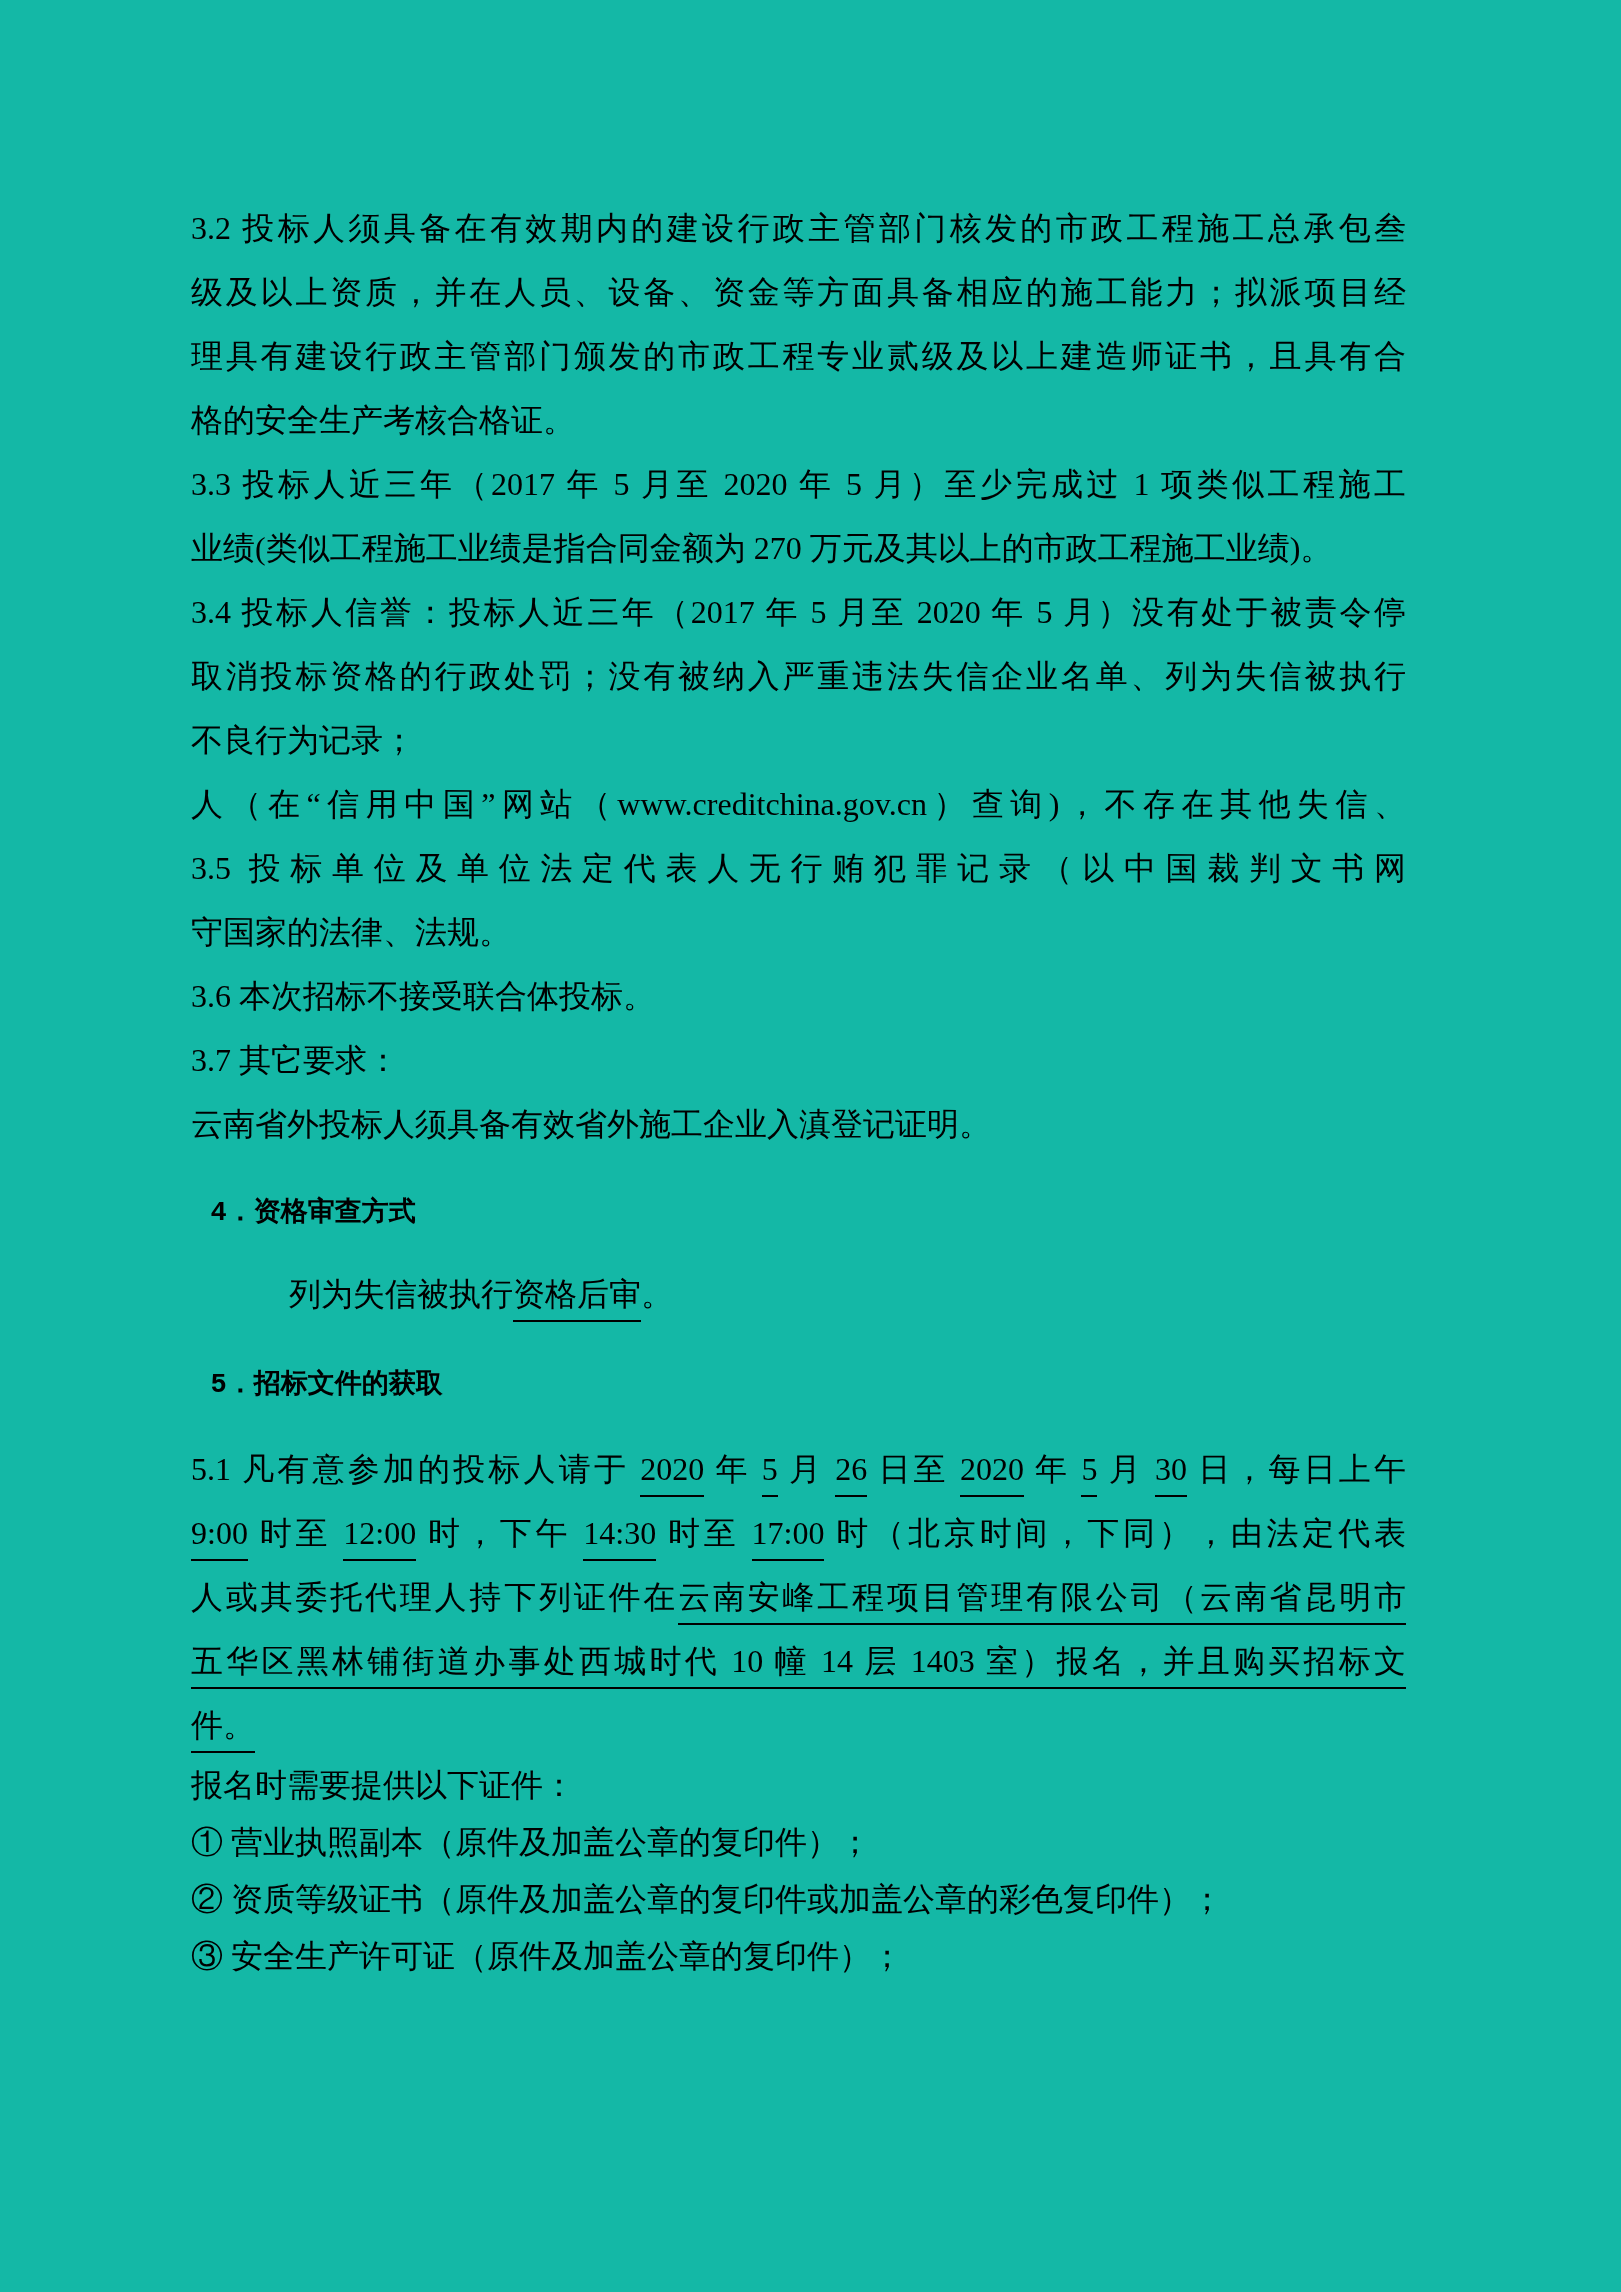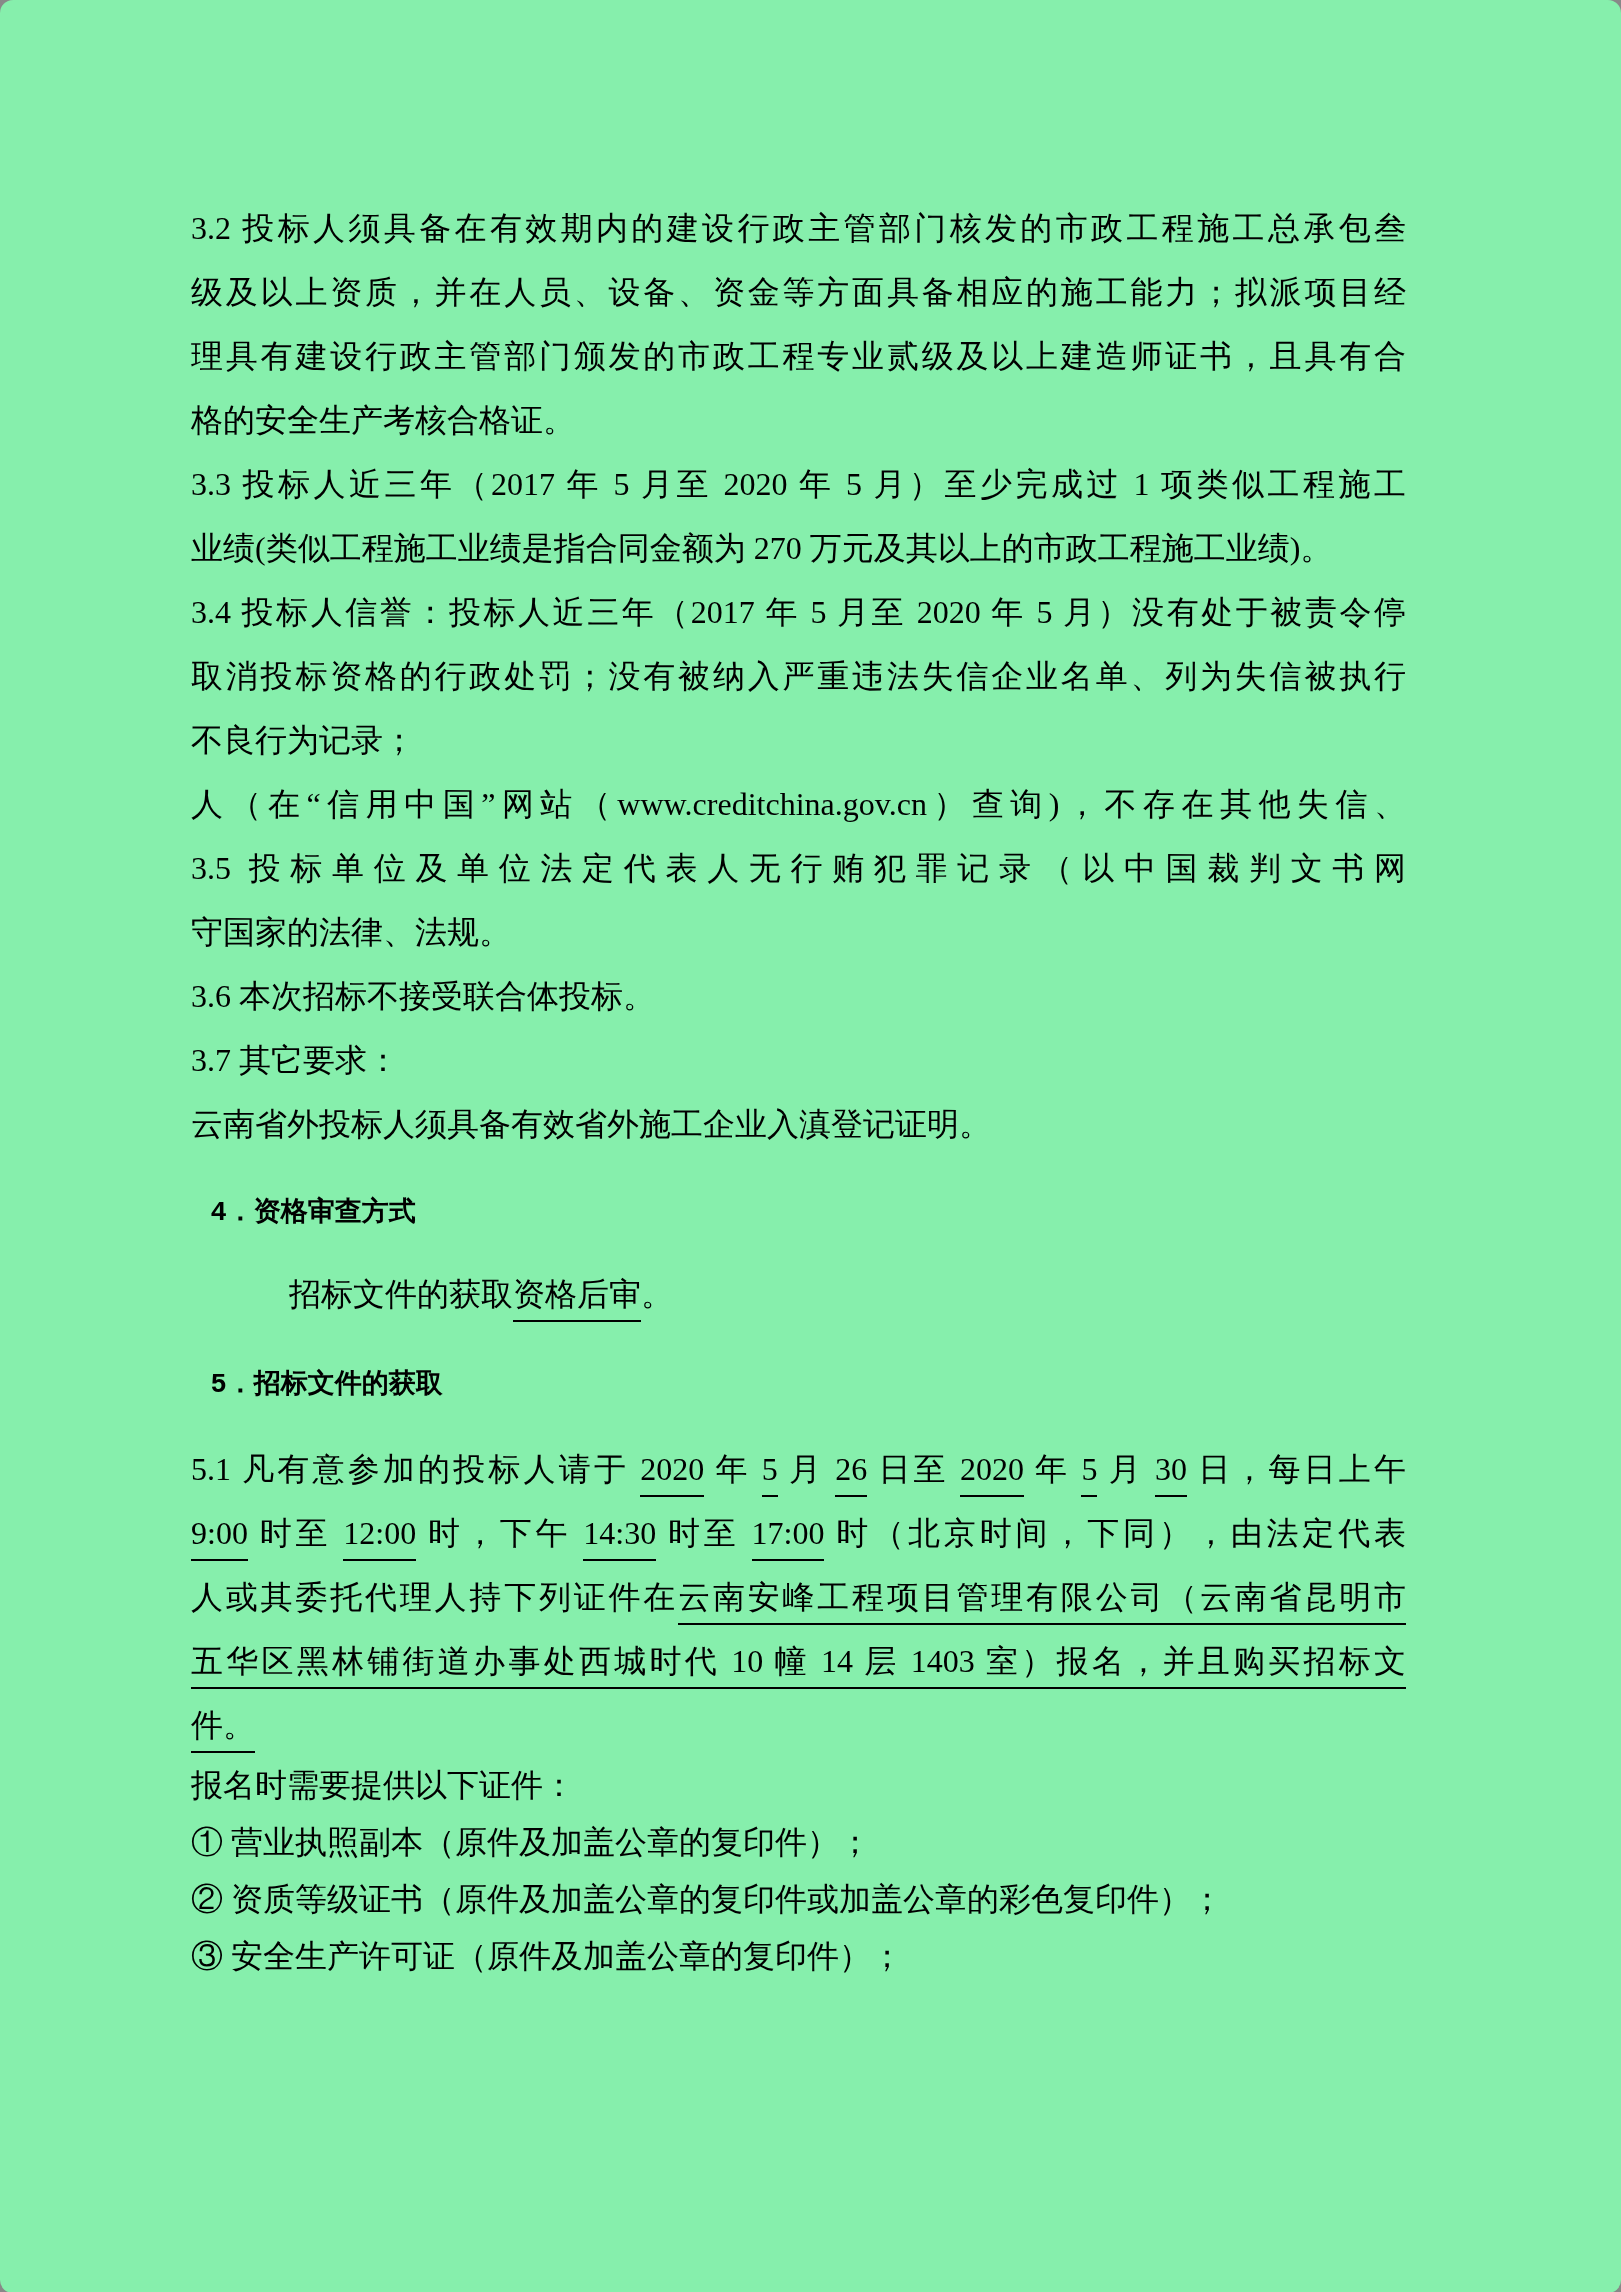--- a/index.html
+++ b/index.html
@@ -1,23 +1,22 @@
 <!DOCTYPE html>
 <html><head>
 <meta charset="utf-8">
 <style>
   html,body{margin:0;padding:0;background:#888;}
   .page{
     position:relative;
     width:1621px;height:2293px;
-    background:#86efac;
+    background:#14b8a6;
     font-family:"Liberation Serif","DejaVu Serif",serif;
     color:#000;
     overflow:hidden;
-    border-radius:13px;
   }
   .textblock{
     position:absolute;
     left:191px;top:196px;
     width:1215px;
   }
   .ln{
     height:64px;line-height:64px;
     font-size:32px;
     white-space:nowrap;
@@ -66,21 +65,21 @@
 
     <div class="ln j">3.5 投标单位及单位法定代表人无行贿犯罪记录（以中国裁判文书网</div>
     <div class="ln">守国家的法律、法规。</div>
 
     <div class="ln">3.6 本次招标不接受联合体投标。</div>
     <div class="ln">3.7 其它要求：</div>
     <div class="ln">云南省外投标人须具备有效省外施工企业入滇登记证明。</div>
 
     <div class="heading mt-a">4．资格审查方式</div>
 
-    <div class="ln indent mt-b"><span>招标文件的获取</span><span class="u">资格后审</span><span>。</span></div>
+    <div class="ln indent mt-b"><span>列为失信被执行</span><span class="u">资格后审</span><span>。</span></div>
 
     <div class="heading mt-c">5．招标文件的获取</div>
 
     <div class="ln j mt-d"><span>5.1 凡有意参加的投标人请于 </span><span class="u">2020</span><span> 年 </span><span class="u">5</span><span> 月 </span><span class="u">26</span><span> 日至 </span><span class="u">2020</span><span> 年 </span><span class="u">5</span><span> 月 </span><span class="u">30</span><span> 日，每日上午</span></div>
 
     <div class="ln j"><span class="u">9:00</span><span> 时至 </span><span class="u">12:00</span><span> 时，下午 </span><span class="u">14:30</span><span> 时至 </span><span class="u">17:00</span><span> 时（北京时间，下同），由法定代表</span></div>
 
     <div class="ln j"><span>人或其委托代理人持下列证件在</span><span class="u">云南安峰工程项目管理有限公司（云南省昆明市</span></div>
 
     <div class="ln j"><span class="u">五华区黑林铺街道办事处西城时代 10 幢 14 层 1403 室）报名，并且购买招标文</span></div>

